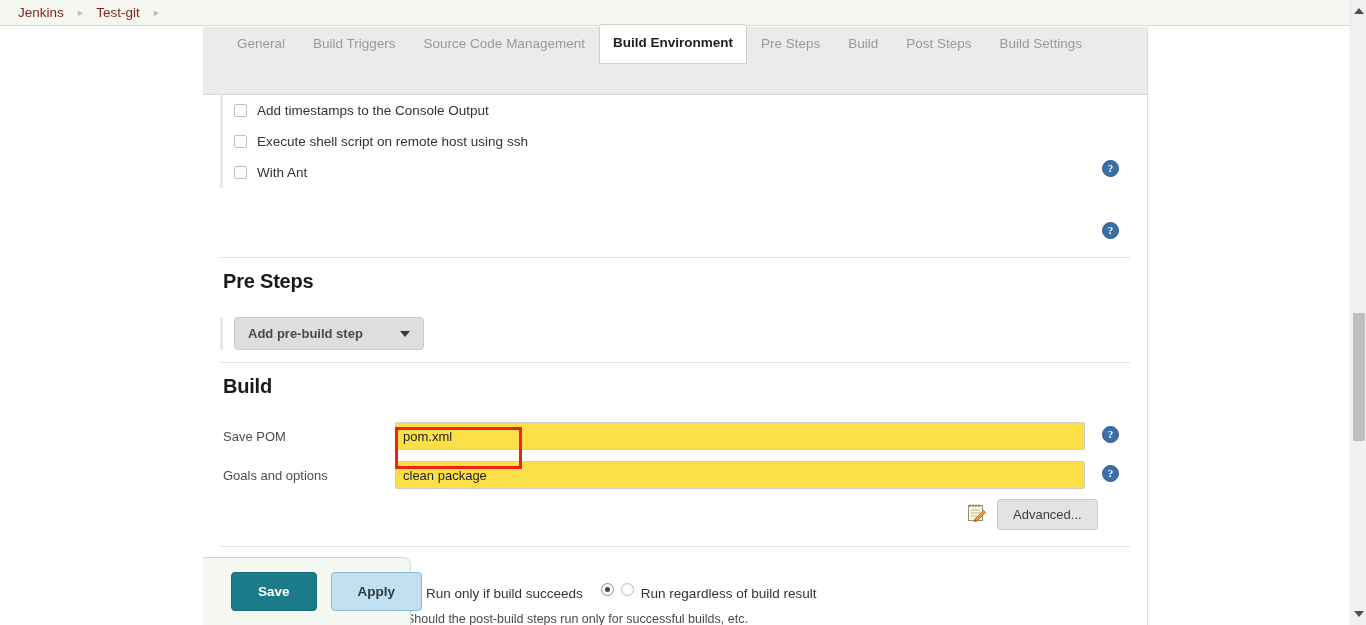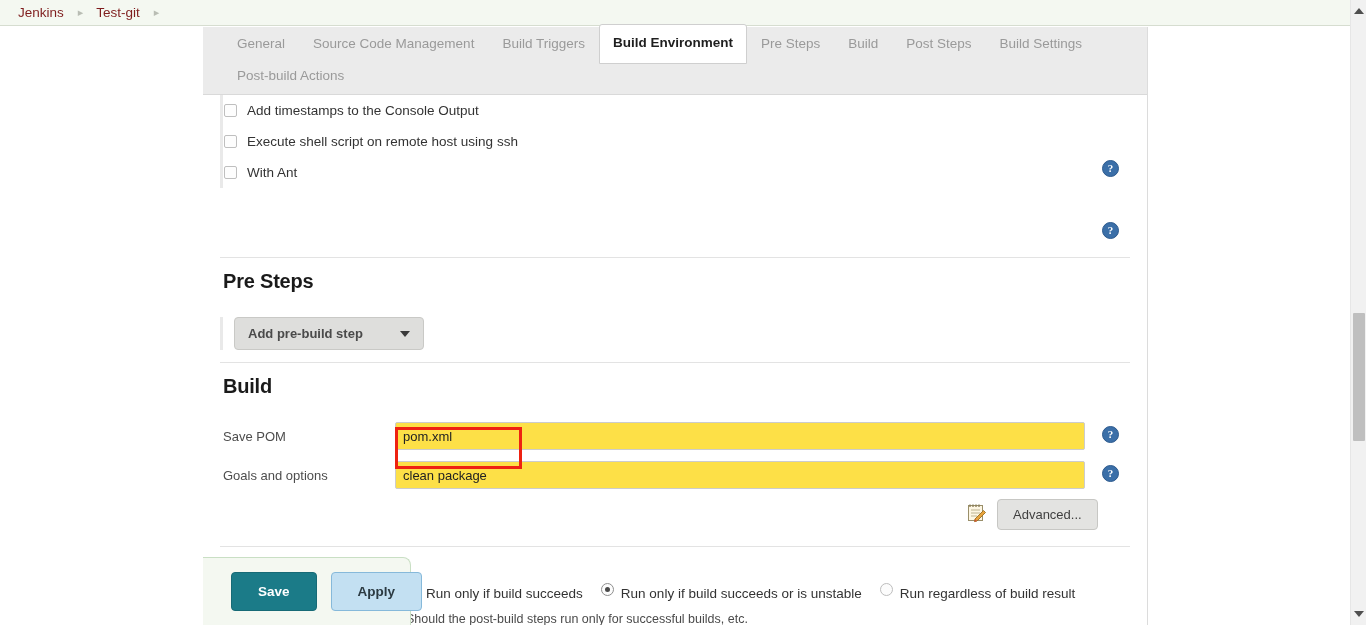--- a/index.html
+++ b/index.html
@@ -136,21 +136,21 @@
   .chk-block {
     position: absolute;
     left: 17px; top: 0px;
     width: 910px;
   }
   .chk-row {
     position: relative;
     display: flex;
     align-items: center;
     height: 31px;
-    padding-left: 1px;
+    padding-left: 11px;
     border-left: 3px solid #e9e9e9;
   }
   .chk-row .ckbox {
     width: 13px; height: 13px;
     background: #fdfdfd;
     border: 1px solid #bfbfbf;
     border-radius: 2px;
     box-sizing: border-box;
     margin-right: 10px;
     flex: 0 0 auto;
@@ -426,30 +426,27 @@
 
   <div class="page-body">
 
     <div class="side-col"></div>
 
     <div class="config-panel">
 
       <div class="tab-bar">
         <div class="tab-row">
           <div class="tab">General</div>
+          <div class="tab">Build Triggers</div>
           <div class="tab">Source Code Management</div>
-          <div class="tab">Build Triggers</div>
           <div class="tab active">Build Environment</div>
           <div class="tab">Pre Steps</div>
           <div class="tab">Build</div>
           <div class="tab">Post Steps</div>
           <div class="tab">Build Settings</div>
-        </div>
-        <div class="tab-row-2">
-          <div class="tab">Post-build Actions</div>
         </div>
       </div>
 
       <div class="form-area">
 
         <div class="chk-block">
           <div class="chk-row">
             <span class="ckbox"></span>
             <span class="chk-label">Add timestamps to the Console Output</span>
           </div>
@@ -519,21 +516,20 @@
     </div>
 
     <div class="right-gutter"></div>
   </div>
 
   <div class="radio-zone">
     <div class="radio-line">
       <span class="radio"></span>
       <span class="radio-label">Run only if build succeeds</span>
       <span class="radio sel"></span>
-      <span class="radio-label">Run only if build succeeds or is unstable</span>
       <span class="radio"></span>
       <span class="radio-label">Run regardless of build result</span>
     </div>
     <div class="radio-help">Should the post-build steps run only for successful builds, etc.</div>
   </div>
 
   <div class="save-bar">
     <button class="btn-save">Save</button>
     <button class="btn-apply">Apply</button>
   </div>

